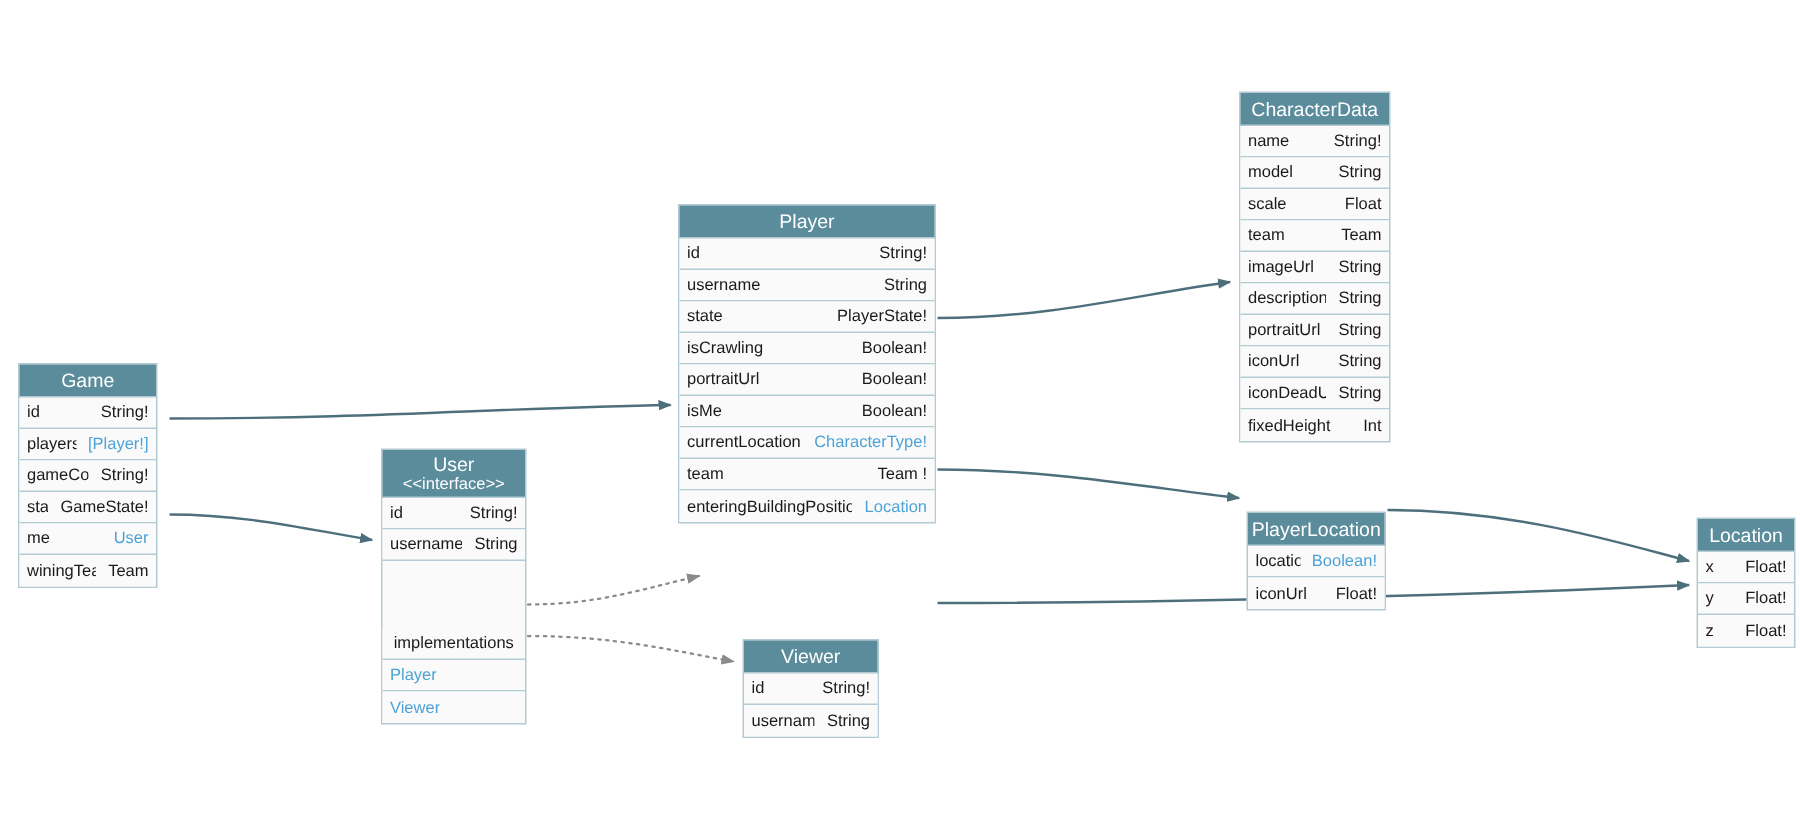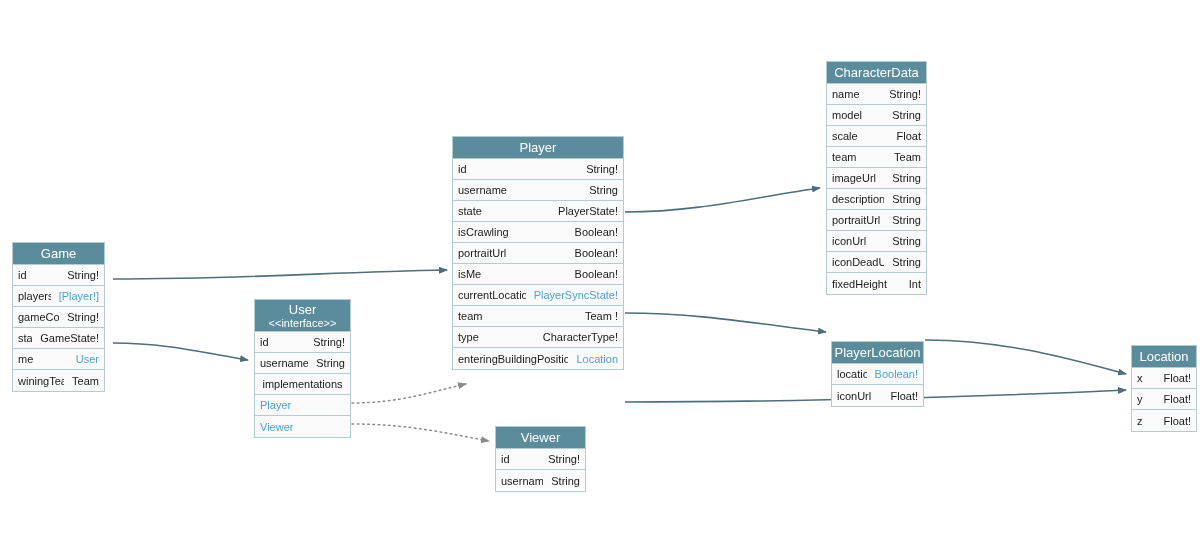--- a/index.html
+++ b/index.html
@@ -74,20 +74,21 @@
     text-align: left;
     overflow: hidden;
     text-overflow: clip;
   }
   .row .ftype {
     text-align: right;
     margin-left: 8px;
   }
   .row.center {
     justify-content: flex-end;
+    margin-top: 45px;
   }
   .row.center .fname {
     margin: 0 auto;
   }
   .row.single {
     justify-content: flex-start;
   }
   .link {
     color: #4da3d6;
   }
@@ -204,29 +205,25 @@
     <div class="row">
       <span class="fname">portraitUrl</span>
       <span class="ftype tmuted">Boolean!</span>
     </div>
     <div class="row">
       <span class="fname">isMe</span>
       <span class="ftype tmuted">Boolean!</span>
     </div>
     <div class="row">
       <span class="fname">currentLocation</span>
-      <span class="ftype link">PlayerSyncState!</span>
+      <span class="ftype link">CharacterType!</span>
     </div>
     <div class="row">
       <span class="fname">team</span>
       <span class="ftype tmuted">Team !</span>
-    </div>
-    <div class="row">
-      <span class="fname">type</span>
-      <span class="ftype tmuted">CharacterType!</span>
     </div>
     <div class="row" style="font-size:11px;">
       <span class="fname">enteringBuildingPosition</span>
       <span class="ftype link">Location</span>
     </div>
   </div>
 
   <div class="entity" style="left:495px; top:426px; width:91px;">
     <div class="entity-header">
       <span>Viewer</span>

